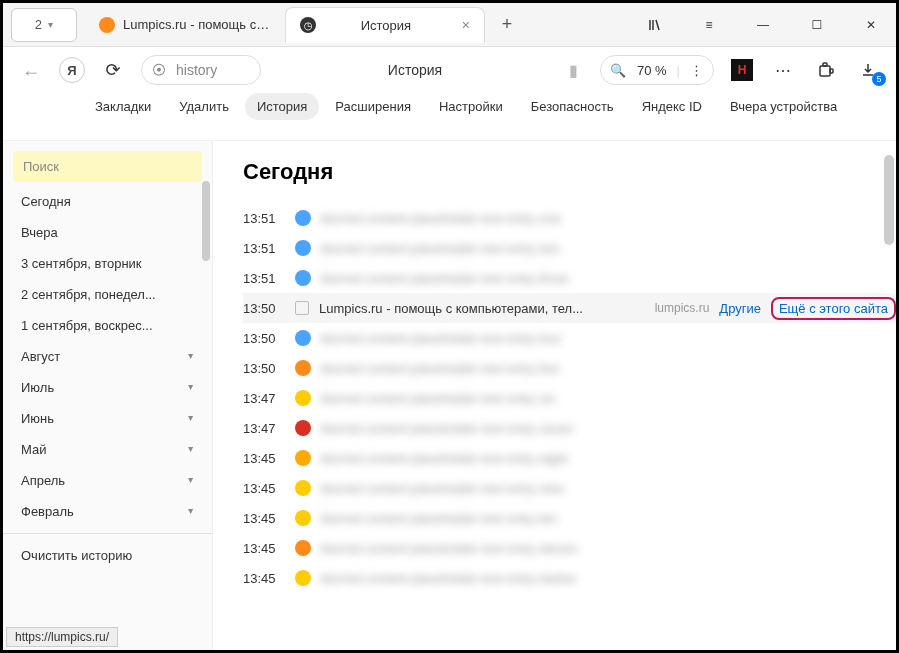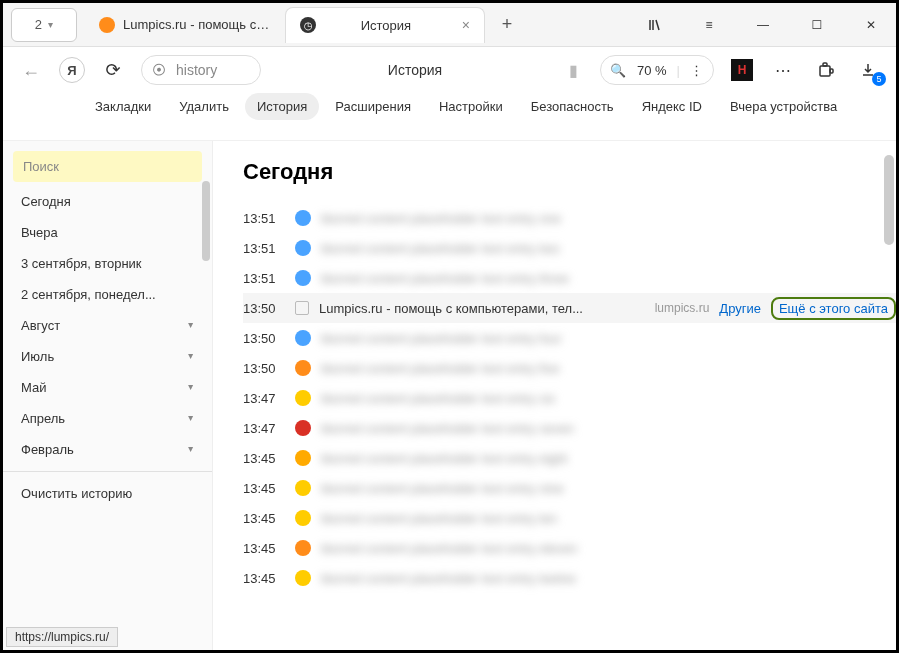--- a/index.html
+++ b/index.html
@@ -50,21 +50,21 @@
 .main h2{font-size:22px;font-weight:bold;margin-bottom:18px}
 .hist-list{display:flex;flex-direction:column}
 .row{display:flex;align-items:center;height:30px;font-size:13px;color:#333;gap:10px;position:relative}
 .row.hovered{background:#f5f5f5}
 .row .time{width:42px;color:#333;font-size:13px}
 .row .chk{width:14px;height:14px;border:1px solid #bbb;border-radius:2px;flex-shrink:0}
 .row .fav{width:16px;height:16px;border-radius:50%;flex-shrink:0}
 .row .title{flex:1;white-space:nowrap;overflow:hidden;text-overflow:ellipsis;position:relative}
 .row .domain{color:#999;font-size:12px}
 .row .act{color:#0066cc;font-size:13px;cursor:pointer;white-space:nowrap}
-.highlight{border:2px solid #4d7c0f;border-radius:8px;padding:2px 6px;display:inline-block}
+.highlight{border:2px solid #be185d;border-radius:8px;padding:2px 6px;display:inline-block}
 .blur{filter:blur(4px);color:#999 !important}
 .main-scroll{position:absolute;right:2px;top:14px;width:10px;height:90px;background:#ccc;border-radius:5px}
 .status-bar{position:absolute;bottom:3px;left:3px;background:#eee;border:1px solid #ccc;padding:2px 8px;font-size:12px;color:#333}
 </style>
 </head>
 <body>
 
 <div class="titlebar">
   <div class="tab-group">
     <span class="tab-count">2</span>
@@ -151,25 +151,32 @@
         <div class="side-item">
           <span>Вчера</span>
         </div>
         <div class="side-item">
           <span>3 сентября, вторник</span>
         </div>
         <div class="side-item">
           <span>2 сентября, понедел...</span>
         </div>
         <div class="side-item">
+          <span>1 сентября, воскрес...</span>
+        </div>
+        <div class="side-item">
           <span>Август</span>
           <span class="exp">▸</span>
         </div>
         <div class="side-item">
           <span>Июль</span>
+          <span class="exp">▸</span>
+        </div>
+        <div class="side-item">
+          <span>Июнь</span>
           <span class="exp">▸</span>
         </div>
         <div class="side-item">
           <span>Май</span>
           <span class="exp">▸</span>
         </div>
         <div class="side-item">
           <span>Апрель</span>
           <span class="exp">▸</span>
         </div>

